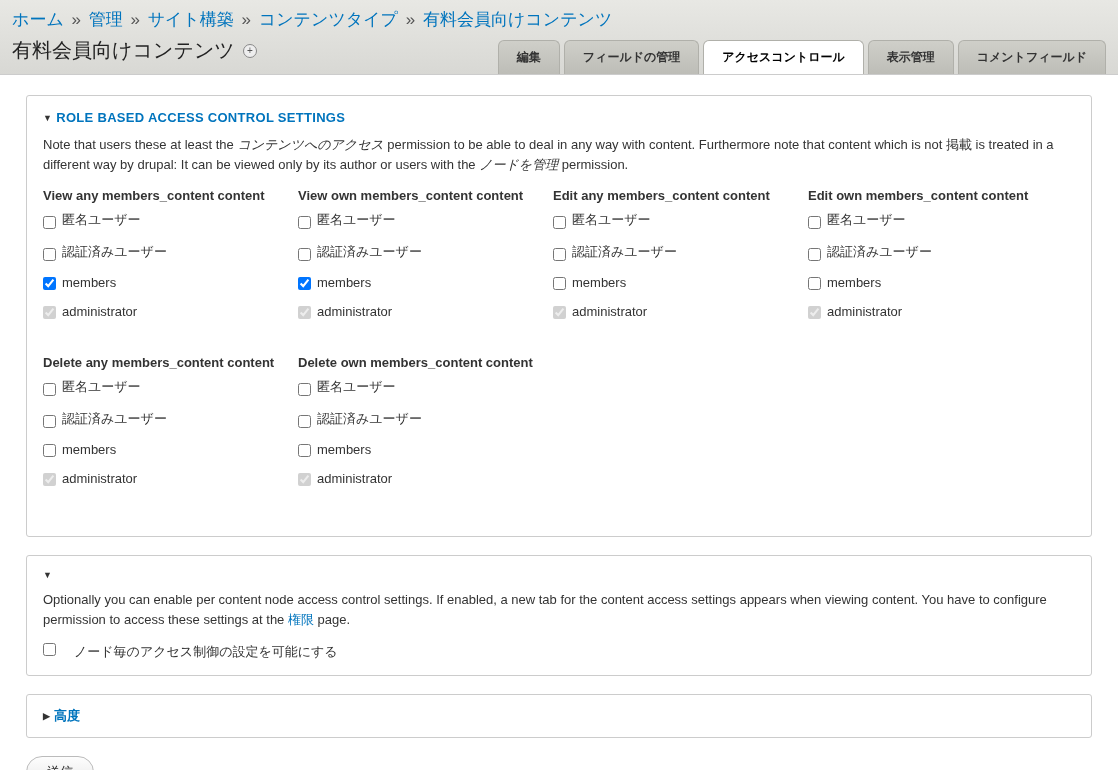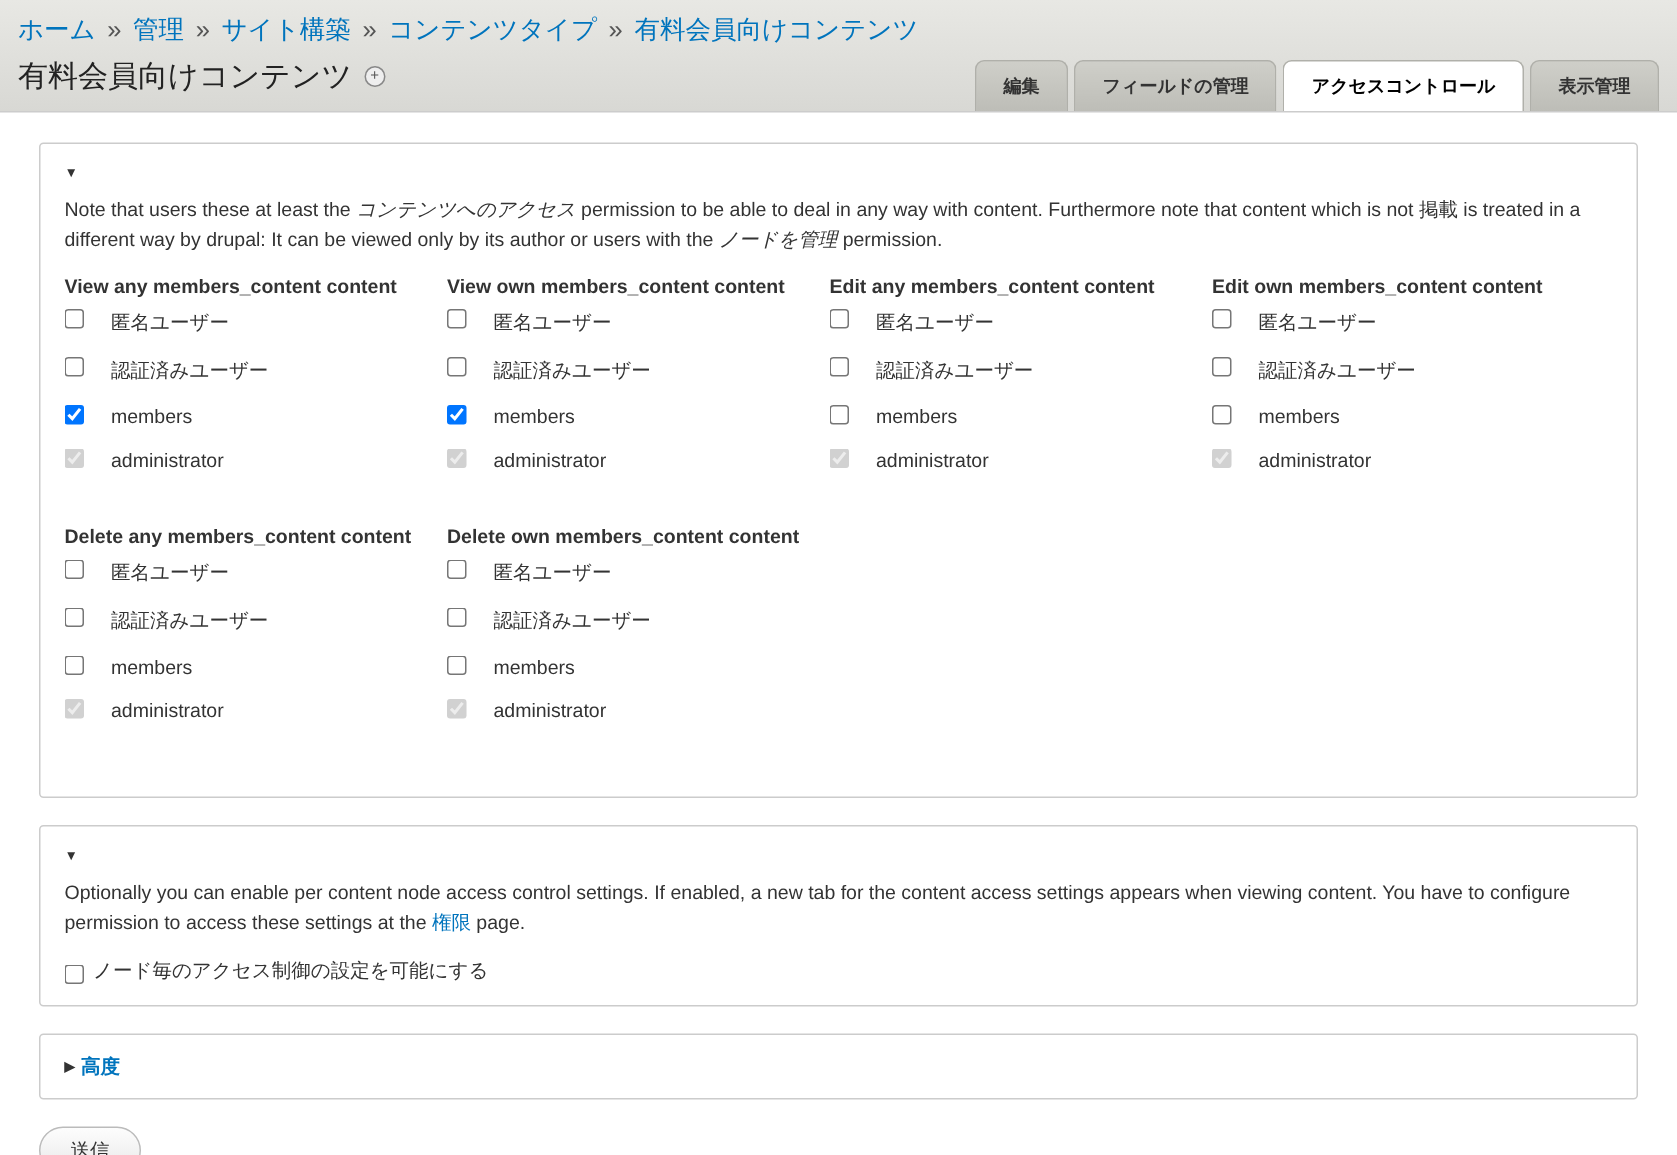--- a/index.html
+++ b/index.html
@@ -106,36 +106,36 @@
     width: 255px;
     margin-bottom: 22px;
   }
   .perm-col h4 {
     font-size: 13px;
     font-weight: bold;
     margin-bottom: 8px;
   }
   .cb-row {
     display: flex;
-    align-items: flex-start;
-    gap: 18px;
+    align-items: flex-end;
+    gap: 6px;
     margin-bottom: 14px;
     font-size: 13px;
   }
   .cb-row input[type="checkbox"] {
     width: 13px;
     height: 13px;
     cursor: pointer;
   }
   .cb-row label { cursor: pointer; }
   .link { color: #0074bd; text-decoration: none; text-align: center; }
   .per-node-row {
     display: flex;
-    align-items: flex-end;
-    gap: 6px;
+    align-items: flex-start;
+    gap: 18px;
     margin-top: 4px;
   }
   .collapsed-panel {
     border: 1px solid #ccc;
     border-radius: 3px;
     padding: 12px 16px;
     margin-bottom: 18px;
   }
   .collapsed-title {
     color: #0074bd;
@@ -174,30 +174,32 @@
   <div class="title-row">
     <h1 class="page-title">
       <span>有料会員向けコンテンツ</span>
       <span class="plus-icon">+</span>
     </h1>
     <div class="tabs">
       <div class="tab">編集</div>
       <div class="tab">フィールドの管理</div>
       <div class="tab active">アクセスコントロール</div>
       <div class="tab">表示管理</div>
+      <div class="tab">コメントフィールド</div>
     </div>
   </div>
 </div>
 
 <div class="content">
 
   
   <div class="panel">
     <div class="panel-title">
       <span class="tri">▼</span>
+      <span>ROLE BASED ACCESS CONTROL SETTINGS</span>
     </div>
     <p class="note">
       <span>Note that users these at least the </span><em>コンテンツへのアクセス</em><span> permission to be able to deal in any way with content. Furthermore note that content which is not 掲載 is treated in a different way by drupal: It can be viewed only by its author or users with the </span><em>ノードを管理</em><span> permission.</span>
     </p>
 
     <div class="perm-grid">
 
       <div class="perm-col">
         <h4>View any members_content content</h4>
         <div class="cb-row">

